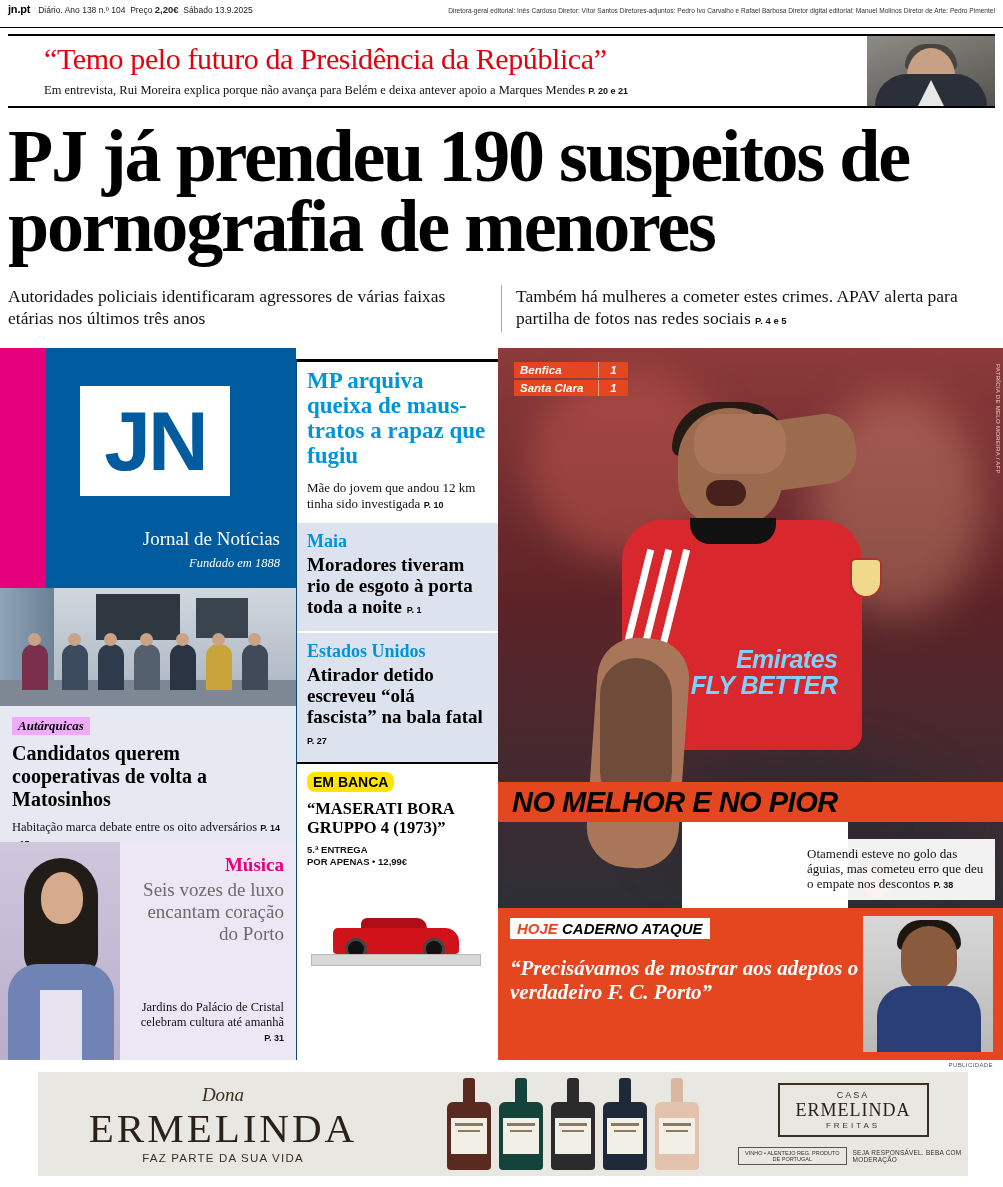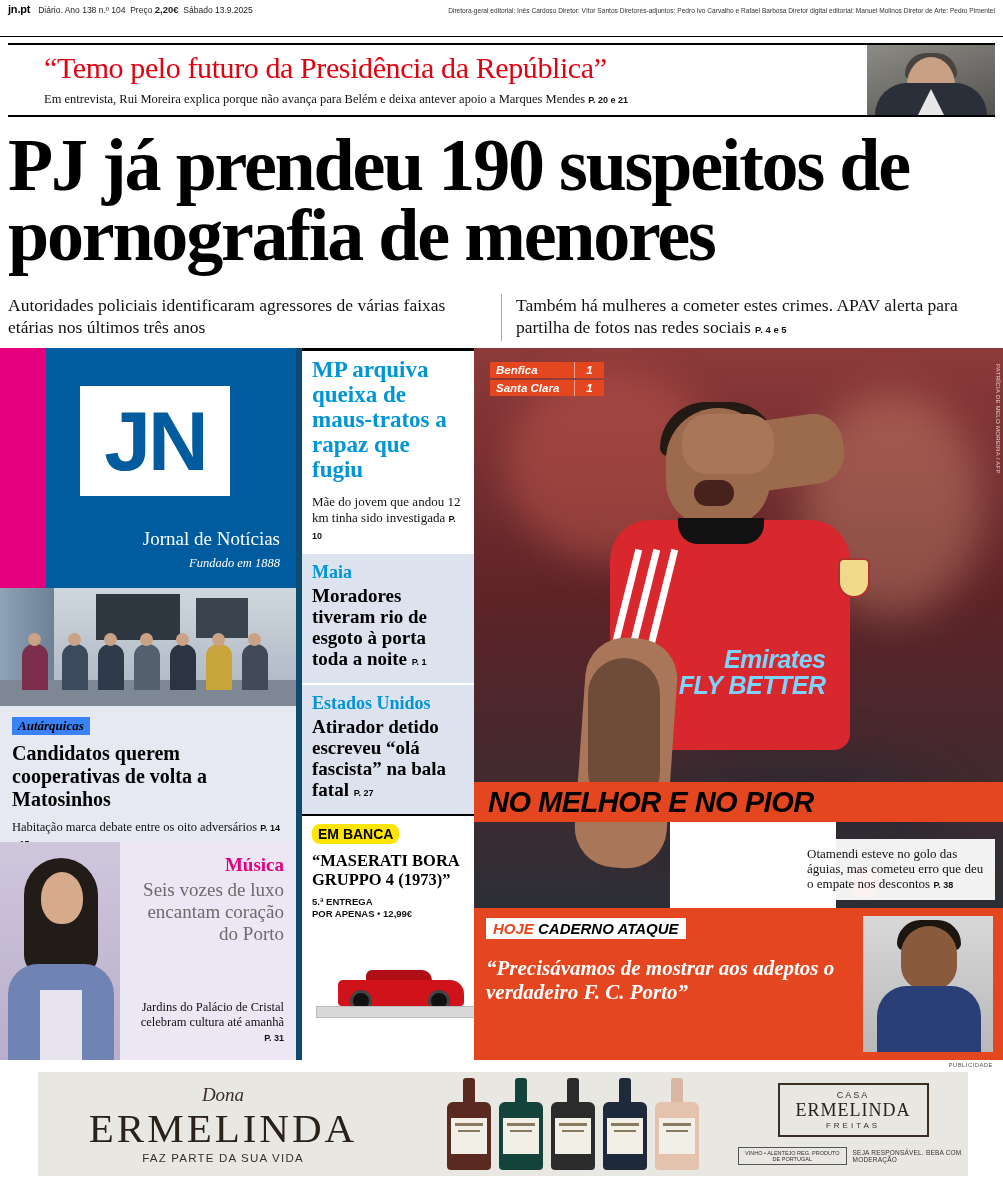--- a/index.html
+++ b/index.html
@@ -8,21 +8,21 @@
     height: 1187px;
     background: #ffffff;
     font-family: "Liberation Serif", serif;
     overflow: hidden;
   }
   .page { position: relative; width: 1003px; height: 1187px; background: #fff; }
 
   
   .topbar {
     display: flex; align-items: baseline;
-    height: 37px; padding: 3px 8px 15px 8px;
+    height: 28px; padding: 3px 8px 15px 8px;
     border-bottom: 1px solid #000;
     font-family: "Liberation Sans", sans-serif;
   }
   .topbar .site { font-weight: bold; font-size: 11px; color: #000; letter-spacing: -.2px; }
   .topbar .meta { font-size: 8.5px; color: #222; margin-left: 8px; }
   .topbar .meta .b { font-weight: bold; font-size: 9.5px; }
   .topbar .credits { margin-left: auto; font-size: 6.6px; color: #333; text-align: right; }
 
   
   .teaser {
@@ -85,21 +85,21 @@
   }
   .subhead-col + .subhead-col { border-left: 1px solid #aaa; padding-left: 14px; padding-right: 0; }
   .subhead-col .pg { font-family: "Liberation Sans", sans-serif; font-weight: bold; font-size: 9.5px; }
 
   
   .grid {
     position: absolute; left: 0; top: 348px; width: 1003px; height: 712px;
     display: flex;
   }
   .col-left { width: 296px; position: relative; }
-  .col-mid { width: 178px; position: relative; border-left: 6px solid #0c4a6e; }
+  .col-mid { width: 202px; position: relative; border-left: 1px solid #0c4a6e; margin-top: 11px; }
   .col-right { flex: 1; position: relative; }
 
   
   .jn-block { position: relative; height: 240px; display: flex; }
   .jn-pink { width: 46px; background: #E6007E; }
   .jn-blue { flex: 1; background: #005C9E; position: relative; color: #fff; }
   .jn-mark {
     position: absolute; left: 34px; top: 38px; width: 150px; height: 110px;
     background: #fff;
   }
@@ -124,21 +124,21 @@
   .meet-photo .curtain { position: absolute; left: 0; top: 0; width: 54px; height: 100%; background: linear-gradient(90deg,#8ea3b8,#6d8195); }
   .meet-photo .panel { position: absolute; left: 96px; top: 6px; width: 84px; height: 46px; background: #2f3740; }
   .meet-photo .panel2 { position: absolute; left: 196px; top: 10px; width: 52px; height: 40px; background: #3a444f; }
   .meet-photo .floor { position: absolute; left: 0; bottom: 0; width: 100%; height: 26px; background: #7d8894; }
   .meet-photo .p { position: absolute; bottom: 16px; width: 26px; height: 46px; border-radius: 12px 12px 0 0; }
   .meet-photo .h { position: absolute; width: 13px; height: 13px; border-radius: 50%; background: #caa285; }
 
   
   .aut-block { background: #E6E9F2; padding: 10px 12px 12px 12px; height: 136px; position: relative; }
   .tag-yellow {
-    display: inline-block; background: #3b82f6; color: #000;
+    display: inline-block; background: #f0abfc; color: #000;
     font-family: "Liberation Serif", serif; font-style: italic; font-weight: bold;
     font-size: 13px; padding: 1px 6px;
   }
   .aut-title {
     margin-top: 7px; font-family: "Liberation Serif", serif; font-weight: bold;
     font-size: 20px; line-height: 23px; color: #000;
   }
   .aut-sub {
     margin-top: 9px; font-size: 12.5px; line-height: 15px; color: #111;
   }

